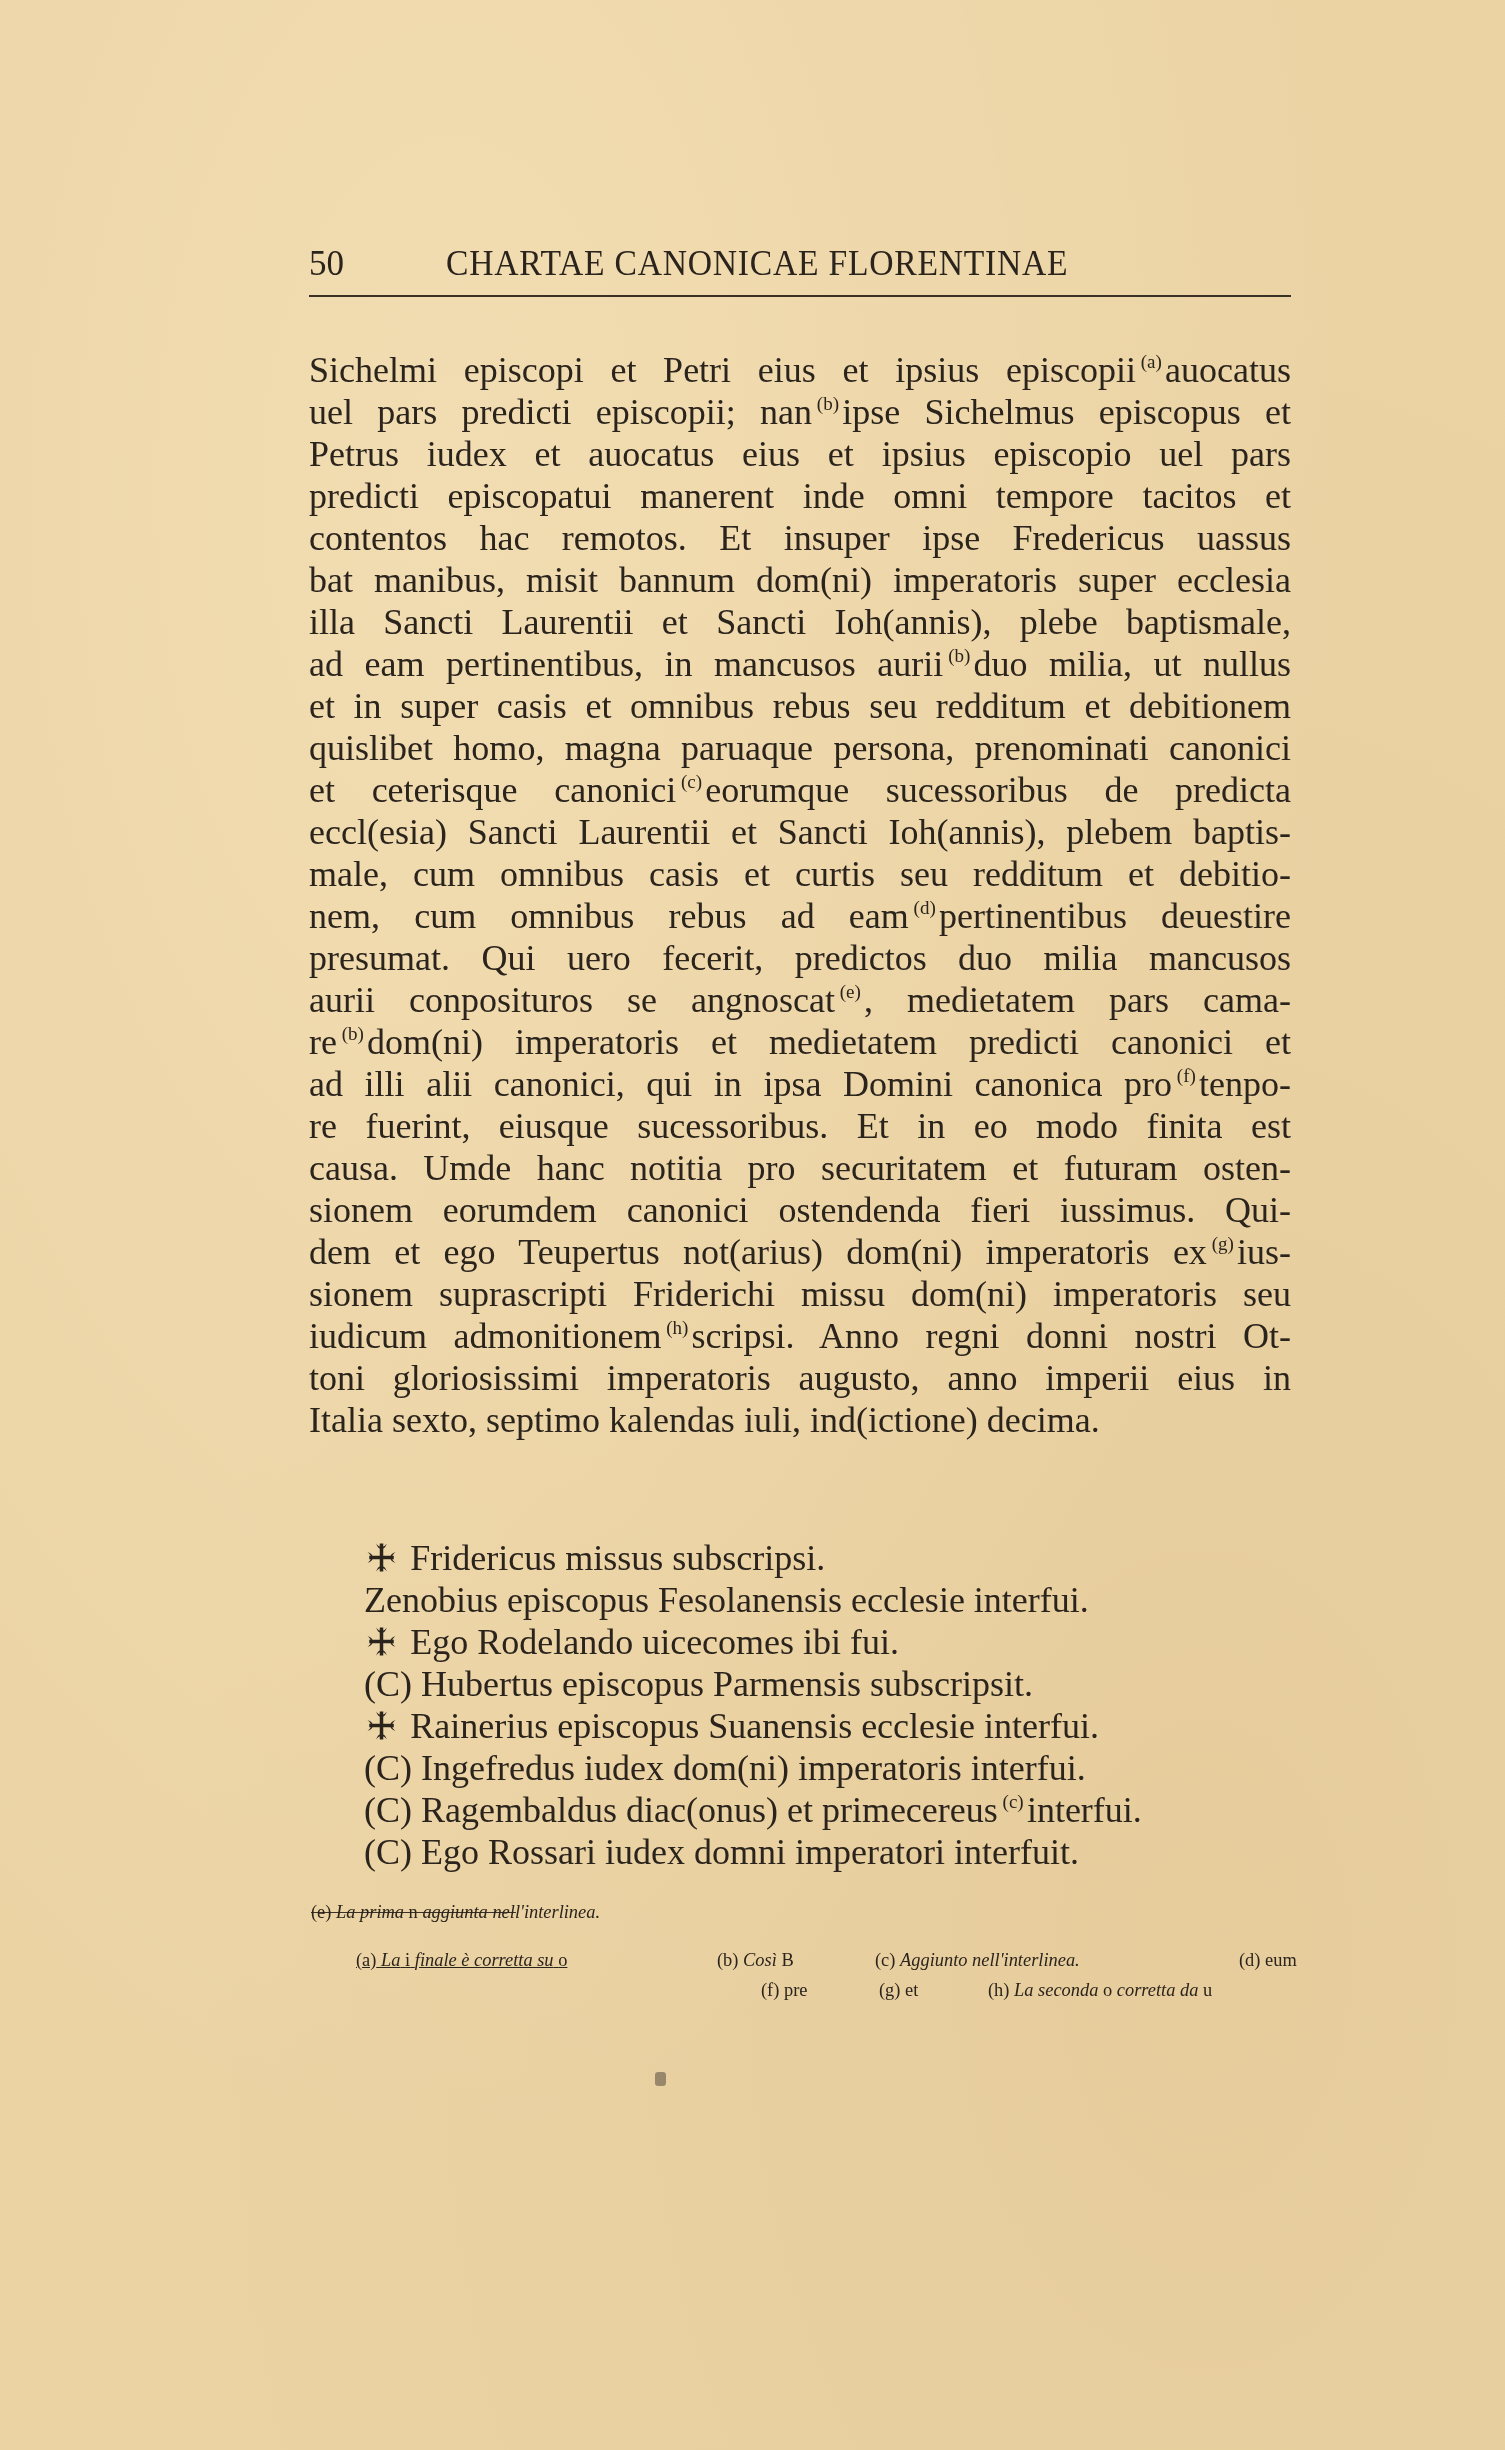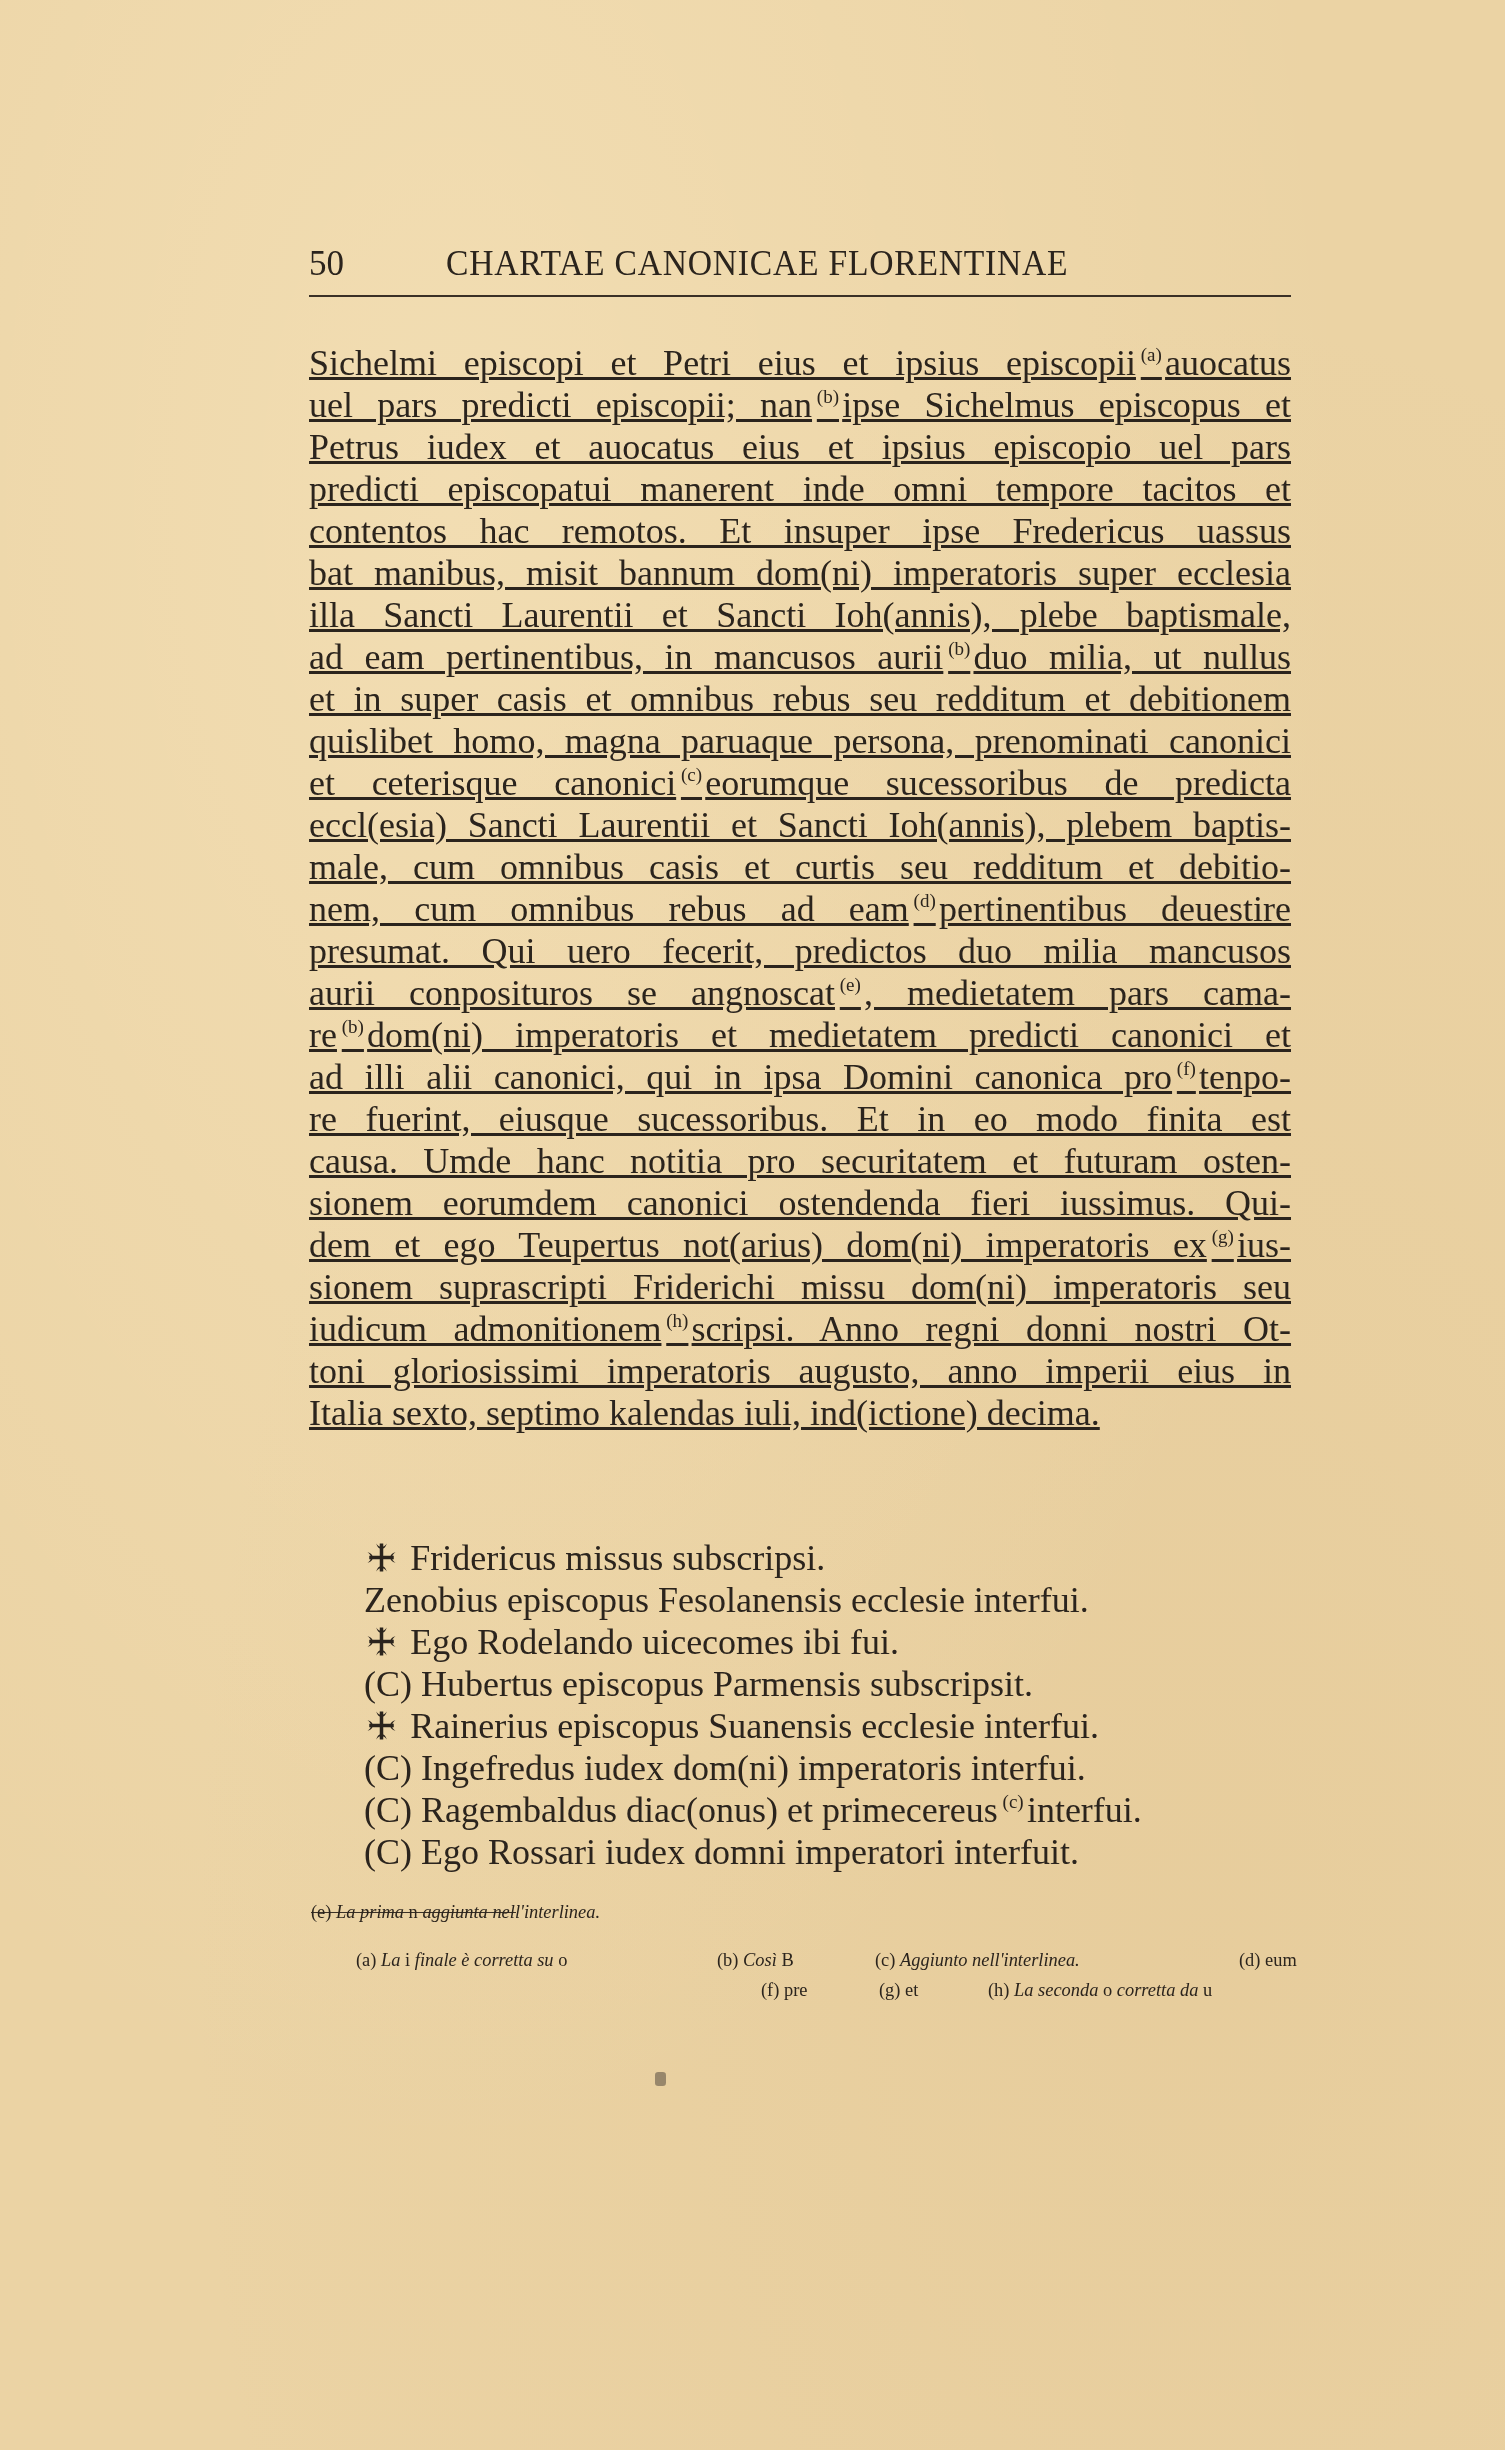--- a/index.html
+++ b/index.html
@@ -11,21 +11,21 @@
       radial-gradient(ellipse at 80% 80%, rgba(200,160,100,0.12), rgba(0,0,0,0) 60%);
     font-family:"Liberation Serif","DejaVu Serif",serif;
     color:#2b241d;
   }
   .abs { position:absolute; }
   .running-head { left:309px; top:240px; width:982px; height:48px; font-size:35px; line-height:48px; }
   .page-num { position:absolute; left:0; top:0; }
   .running-title { position:absolute; left:137px; top:0; letter-spacing:0.8px; transform:scaleX(0.96); transform-origin:left; }
   .head-rule { left:309px; top:295px; width:982px; height:0; border-top:2.4px solid #3a3026; }
   .body-text { left:309px; top:342px; width:982px; font-size:36px; }
-  .line { height:42px; line-height:42px; white-space:nowrap; text-align:justify; text-align-last:justify;text-decoration:underline; }
+  .line { height:42px; line-height:57px; white-space:nowrap; text-align:justify; text-align-last:justify; }
   .line.last { text-align-last:left; }
   sup.fn { font-size:19px; vertical-align:0; position:relative; top:-14.4px; margin:0 3.2px 0 4.8px; }
   .signatures { left:364px; top:1537px; width:929px; font-size:36px; }
   .sig { height:42px; line-height:42px; white-space:nowrap; }
   .cross { display:inline-block; width:35px; height:35px; vertical-align:-4.8px; margin-right:11.2px; }
   .fn-rule { left:311px; top:1912px; width:205px; height:0; border-top:1.6px solid #3a3026; }
   .footnotes { left:0; top:0; width:1505px; height:2450px; font-size:18.4px; }
   .fnote { position:absolute; white-space:nowrap; line-height:24px; }
   .fnote i { font-style:italic; }
   .spot { left:655px; top:2072px; width:11.2px; height:14.4px; background:#8a7a62; border-radius:3.2px; opacity:0.85; }
@@ -107,21 +107,21 @@
         </g>
       </svg><span>Rainerius episcopus Suanensis ecclesie interfui.</span>
   </div>
   <div class="sig"><span>(C)</span> <span>Ingefredus iudex dom(ni) imperatoris interfui.</span></div>
   <div class="sig"><span>(C)</span> <span>Ragembaldus diac(onus) et primecereus</span><sup class="fn">(c)</sup><span>interfui.</span></div>
   <div class="sig"><span>(C)</span> <span>Ego Rossari iudex domni imperatori interfuit.</span></div>
 </div>
 
 <div class="abs fn-rule"></div>
 <div class="abs footnotes">
-  <div class="fnote" style="left:356px; top:1948px;">
+  <div class="fnote" style="left:356px; top:1948px;text-decoration:underline;">
     <span>(a)</span> <i>La</i> <span>i</span> <i>finale è corretta su</i> <span>o</span>
   </div>
   <div class="fnote" style="left:717px; top:1948px;">
     <span>(b)</span> <i>Così</i> <span>B</span>
   </div>
   <div class="fnote" style="left:875px; top:1948px;">
     <span>(c)</span> <i>Aggiunto nell'interlinea.</i>
   </div>
   <div class="fnote" style="left:1239px; top:1948px;">
     <span>(d)</span> <span>eum</span>

